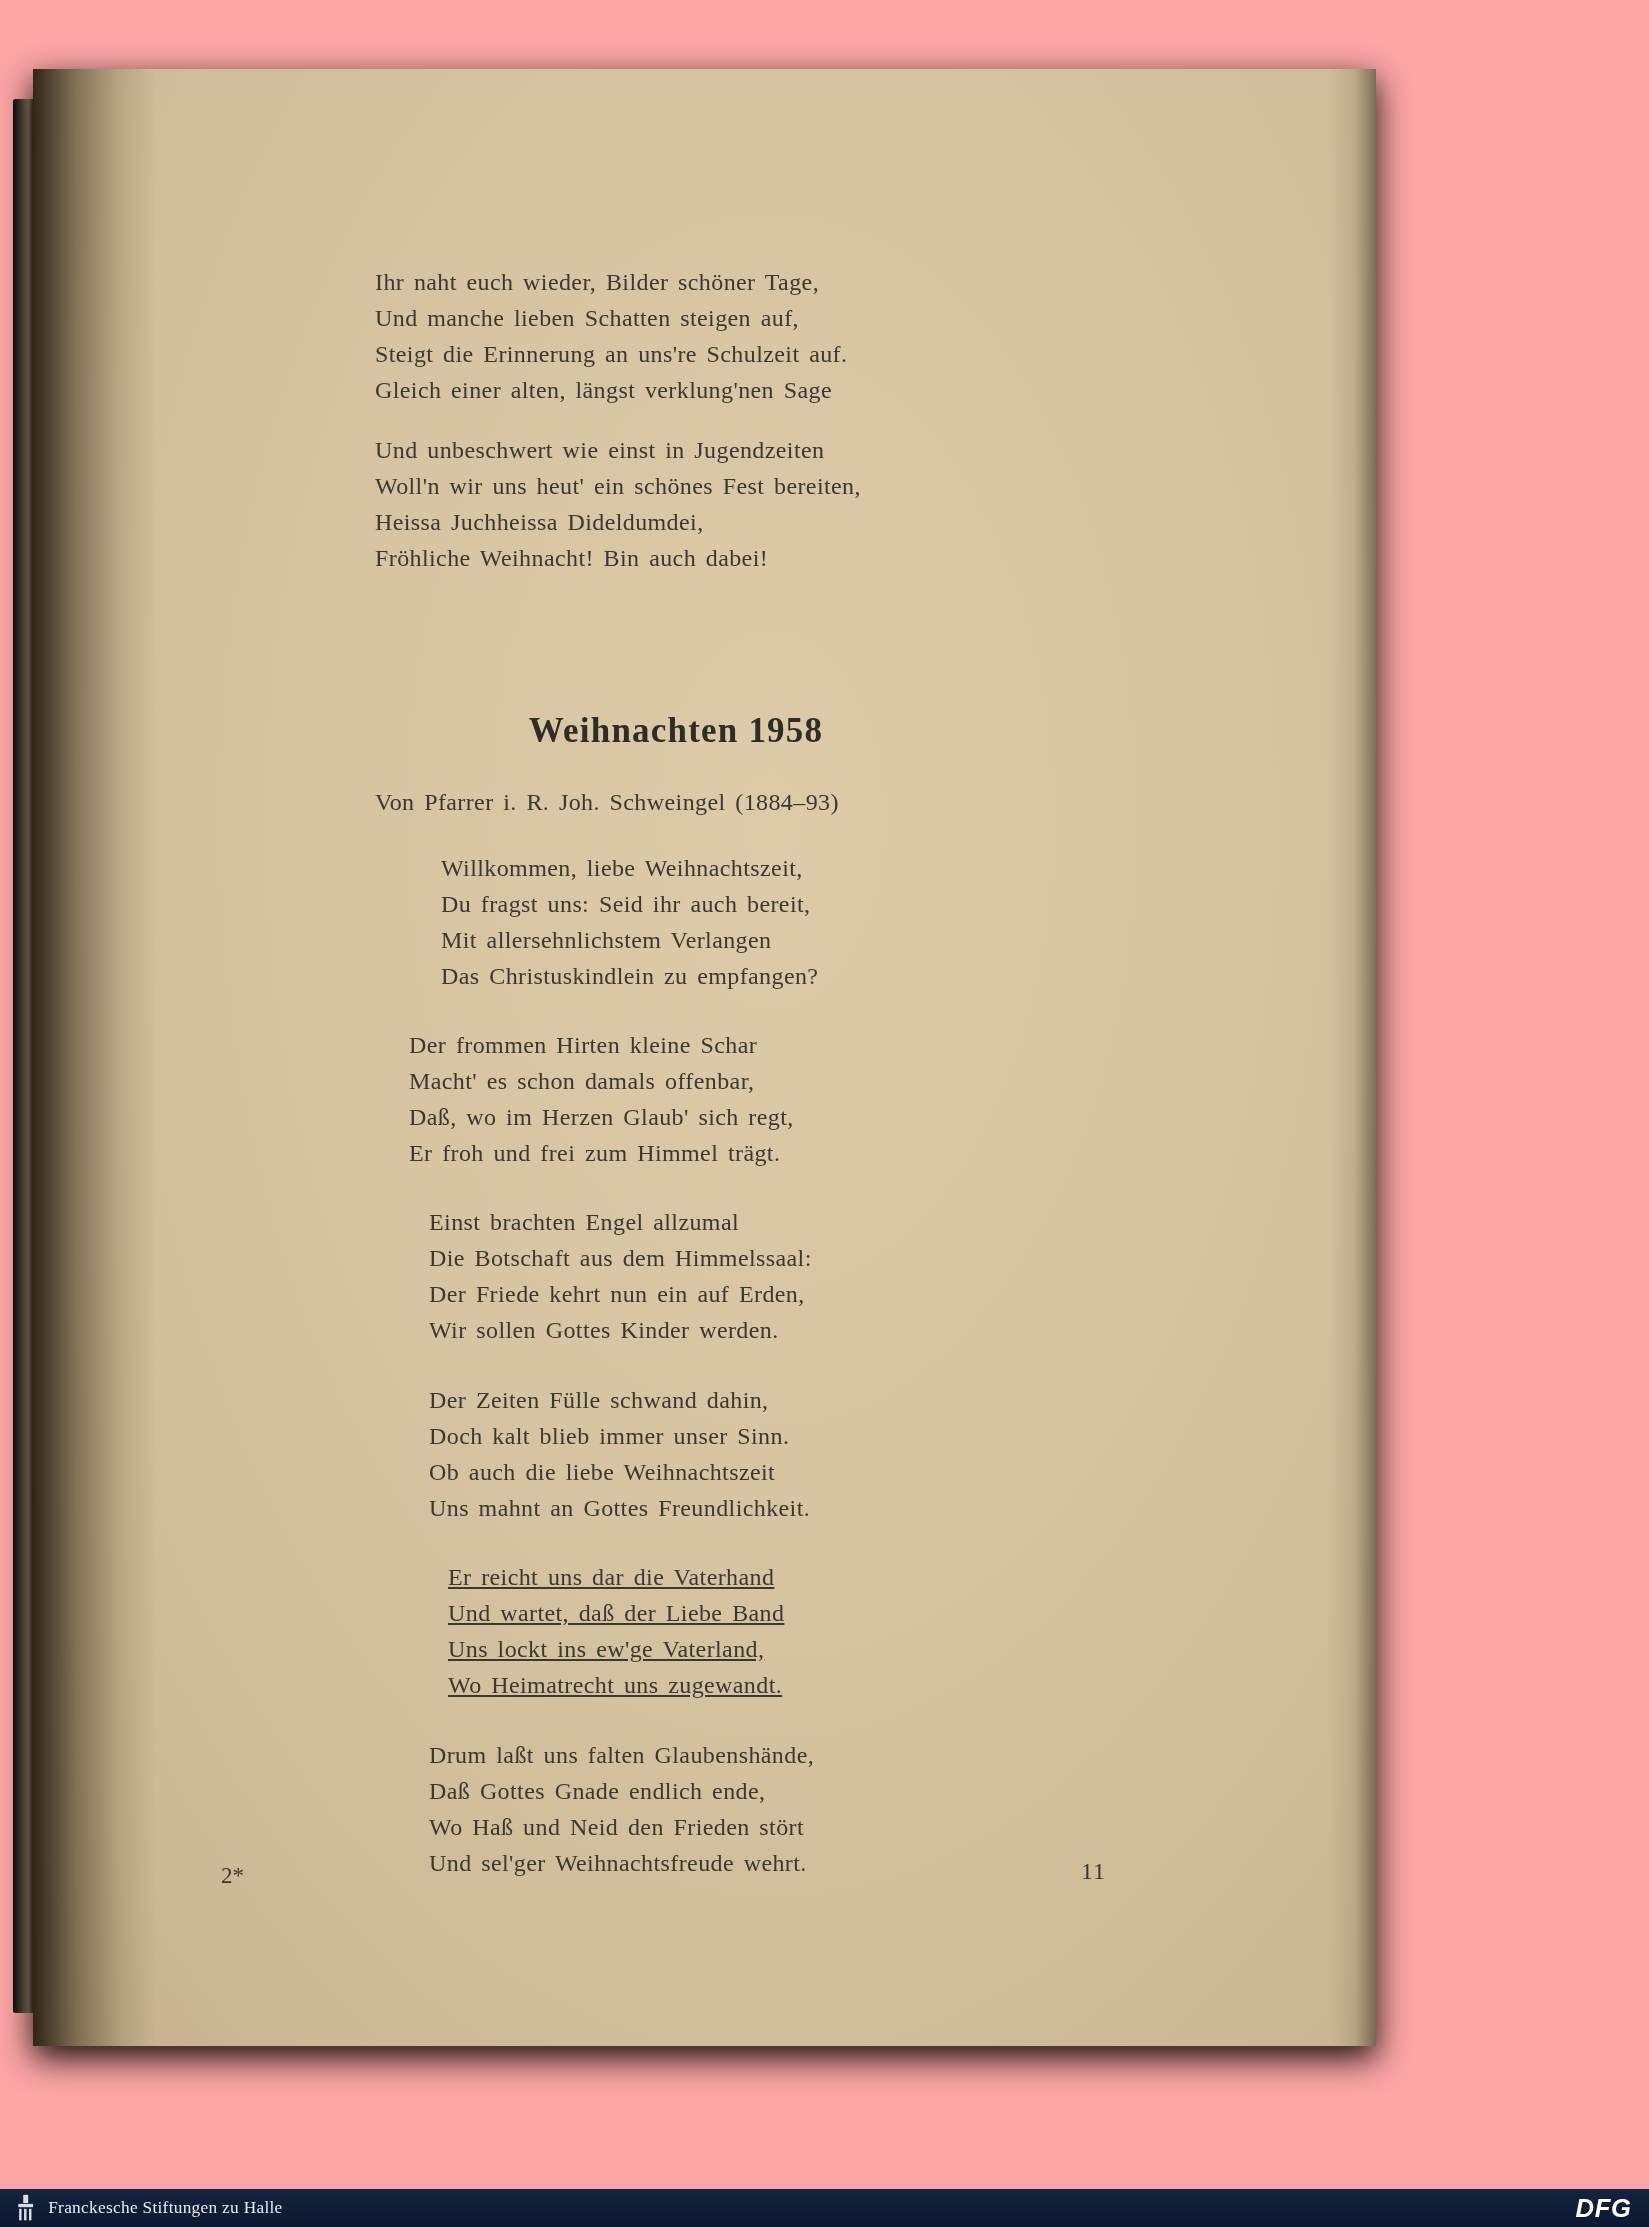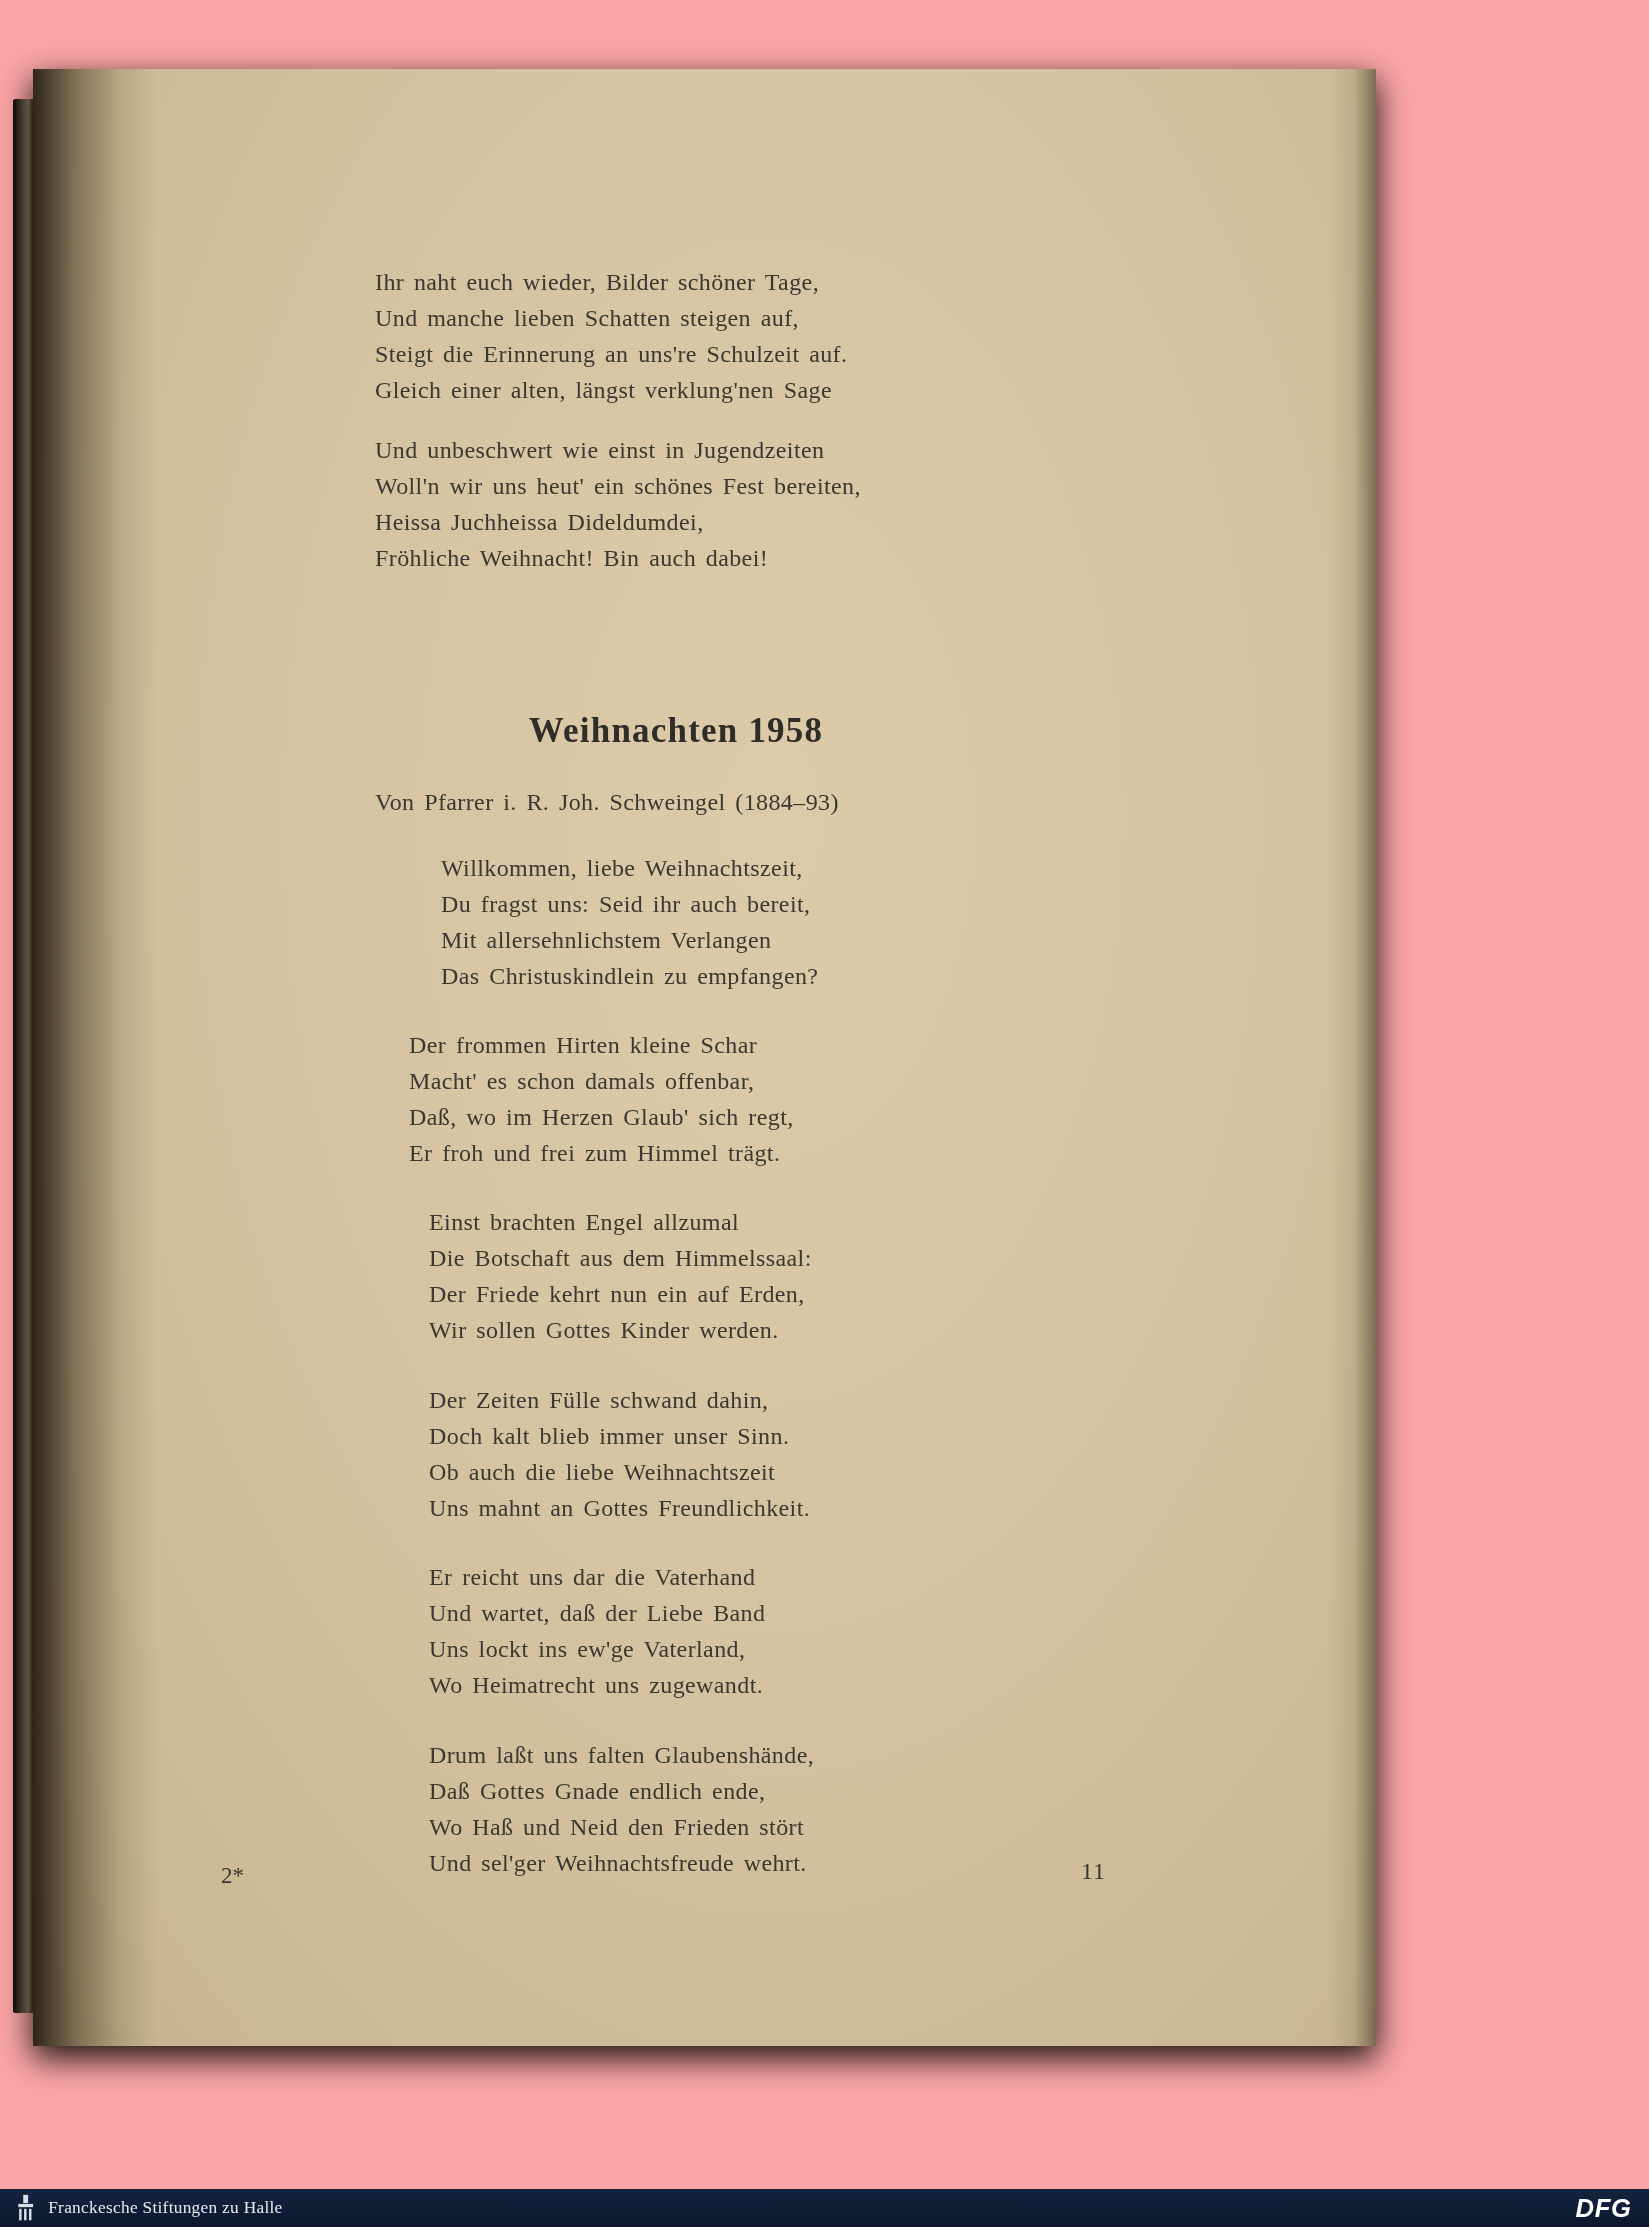--- a/index.html
+++ b/index.html
@@ -41,21 +41,21 @@
     text-align:center;font-size:35px;font-weight:bold;letter-spacing:1.2px;
     color:#2f2d27;
   }
   .byline{
     position:absolute;left:375px;top:789px;font-size:24px;letter-spacing:0.4px;word-spacing:3.3px;white-space:nowrap;
   }
   .poem-1{left:429px;top:850px;margin-left:12px;}
   .poem-2{left:409px;top:1027px;}
   .poem-3{left:429px;top:1204px;}
   .poem-4{left:429px;top:1382px;}
-  .poem-5{left:429px;top:1559px;}
+  .poem-5{left:448px;top:1559px;text-decoration:underline;}
   .poem-6{left:429px;top:1737px;}
   .footnote-mark{position:absolute;left:221px;top:1863px;font-size:23px;}
   .page-number{position:absolute;left:1081px;top:1858px;font-size:24px;letter-spacing:0.8px;}
   .footer-bar{
     position:absolute;left:0;bottom:0;width:1650px;height:38px;
     background:linear-gradient(180deg,#14233f 0%,#0c1830 100%);
     display:flex;align-items:center;justify-content:space-between;
     padding:0 13.2px;box-sizing:border-box;margin-top:32px;
   }
   .footer-left{display:flex;align-items:center;gap:10px;}

